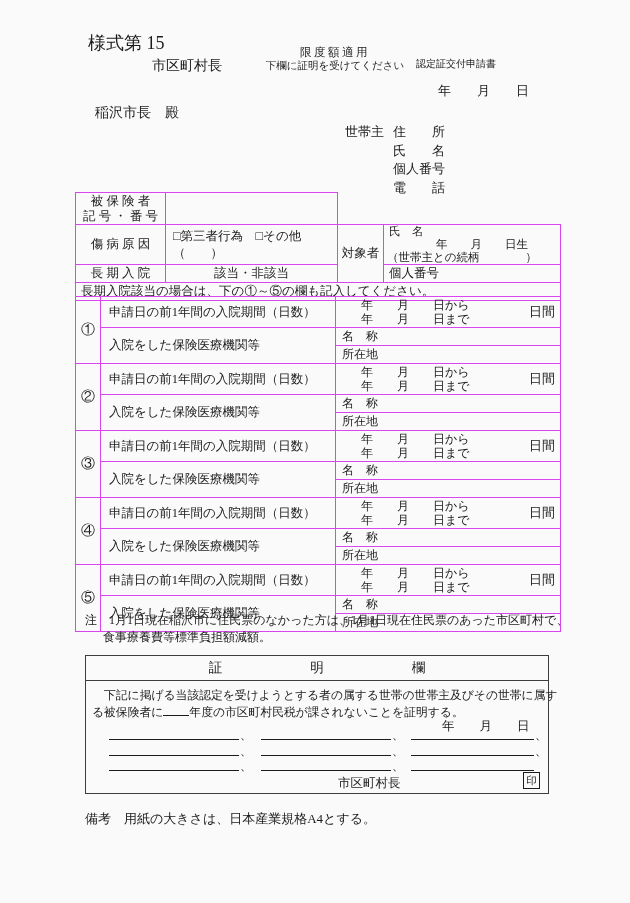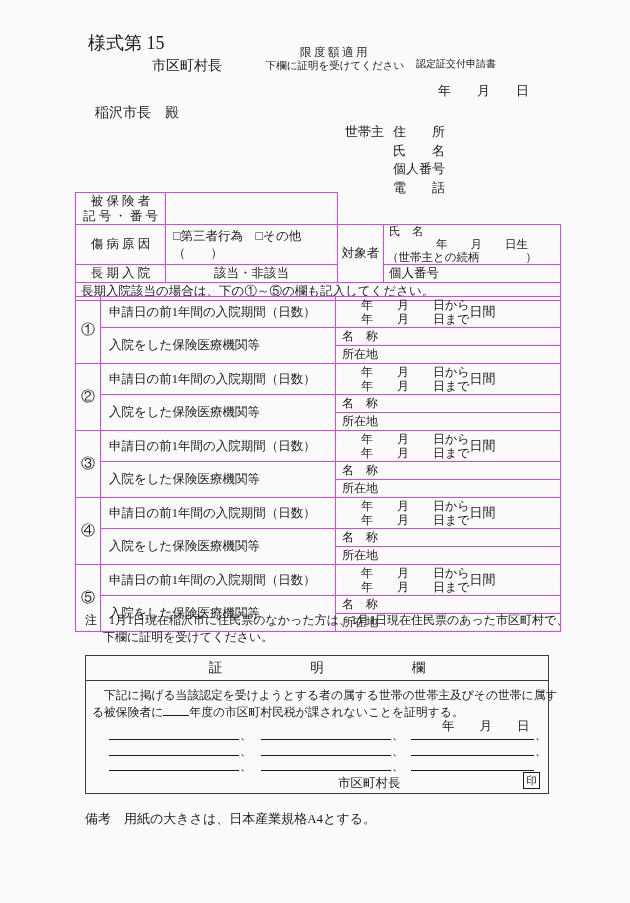--- a/index.html
+++ b/index.html
@@ -45,21 +45,21 @@
   .t1-r1{height:32px;}
   .t1-r2{height:39px;}
   .t1-r3{height:16px;}
   .t1-r4{height:18px;}
 
   .r-a{height:31px;}
   .r-b1{height:15px;}
   .r-b2{height:16px;}
   td.c-num{text-align:center;font-size:14px;}
   td.c-label{padding-left:8px;}
-  .period-flex{display:flex;justify-content:flex-start;align-items:center;}
+  .period-flex{display:flex;justify-content:space-between;align-items:center;}
   .period-dates{padding-left:25px;font-size:12px;line-height:14.5px;}
   .days{padding-right:5px;font-size:13px;}
   td.c-sub{padding-left:6px;font-size:12px;}
 
   
   #note{left:85px;top:612px;font-size:12px;line-height:17px;}
   #note .nl2{padding-left:18px;}
 
   
   #cert-box{left:85px;top:655px;width:462px;height:137px;border:1px solid #3d3d3d;position:absolute;}
@@ -250,21 +250,21 @@
     <td class="c-sub">名　称</td>
   </tr>
   <tr class="r-b2">
     <td class="c-sub">所在地</td>
   </tr>
 </tbody>
   </table>
 
 <div id="note" class="abs">
   <div class="nl1">注　1月1日現在稲沢市に住民票のなかった方は、1月1日現在住民票のあった市区町村で、</div>
-  <div class="nl2">下欄に証明を受けてください。</div>
+  <div class="nl2">食事療養費等標準負担額減額。</div>
 </div>
 
 <div id="cert-box">
   <div id="cert-title">
     <span>証</span>
     <span>明</span>
     <span>欄</span>
   </div>
   <div id="cert-body">
     <div class="ind">下記に掲げる当該認定を受けようとする者の属する世帯の世帯主及びその世帯に属す</div>

